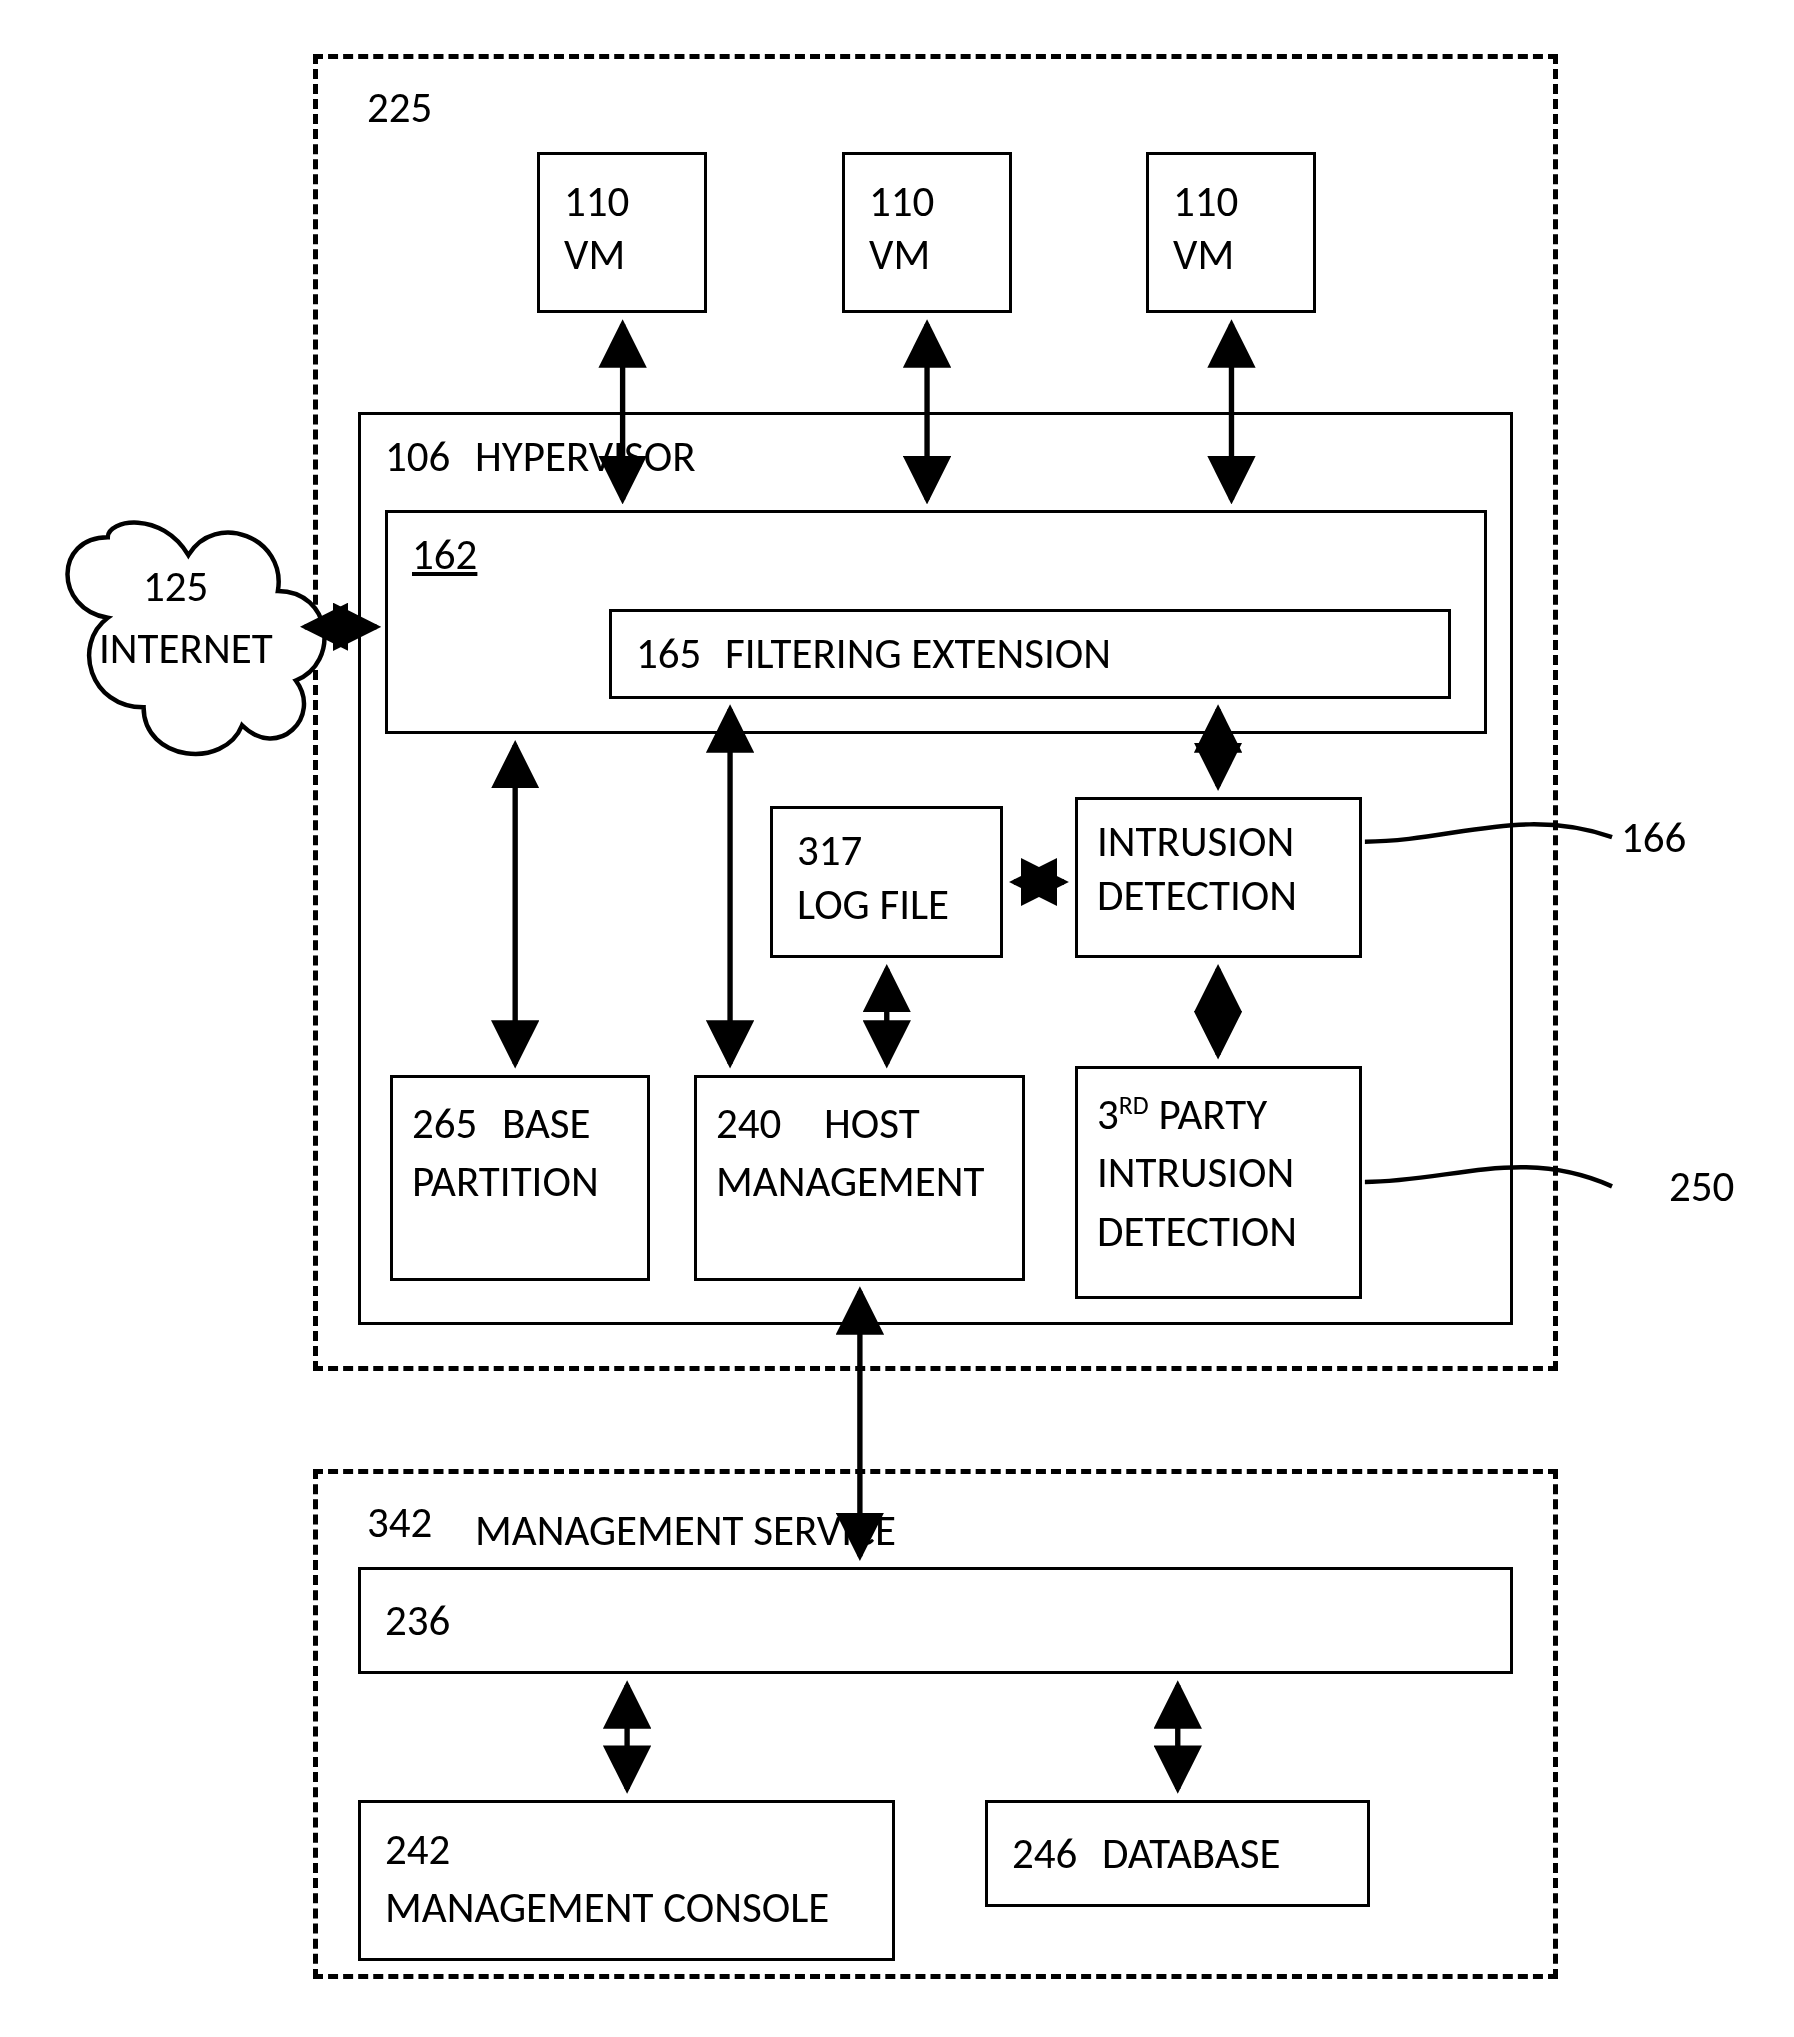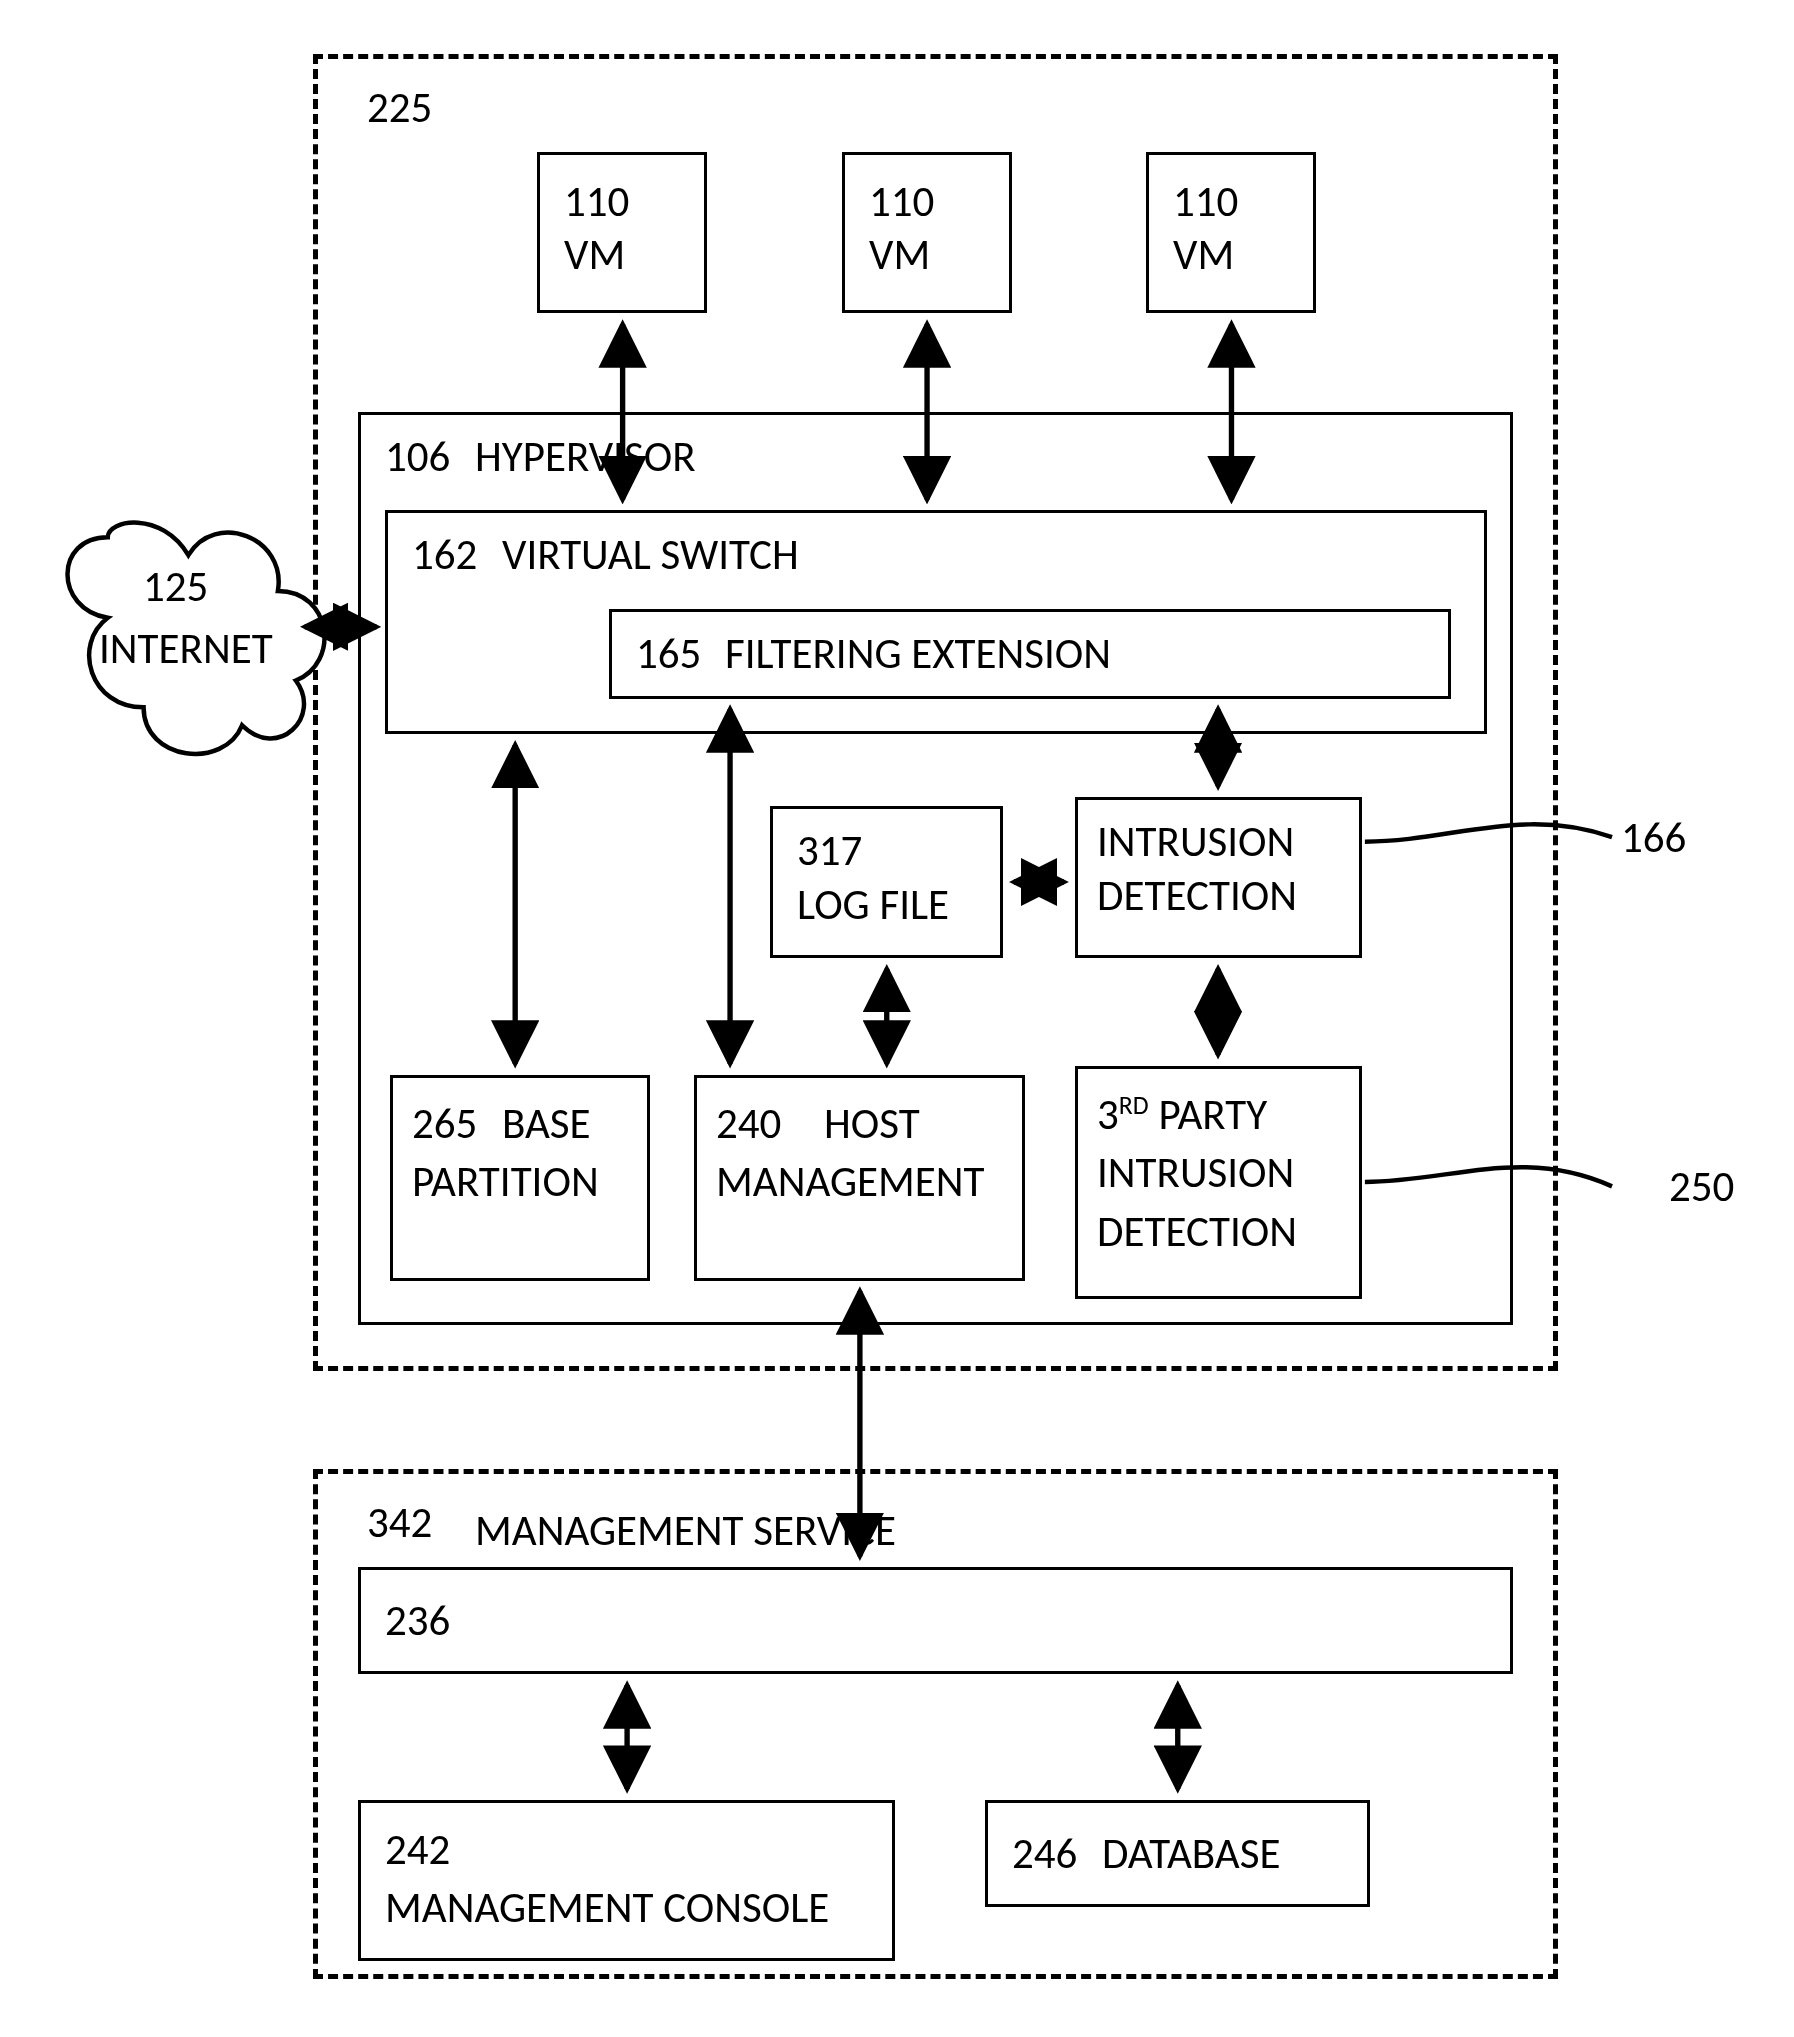--- a/index.html
+++ b/index.html
@@ -56,22 +56,21 @@
 
   <div class="box" style="left:1146px; top:152px; width:170px; height:161px;"></div>
   <div class="label" style="left:1173px; top:175px;">110</div>
   <div class="label" style="left:1173px; top:228px;">VM</div>
 
   <div class="box" style="left:358px; top:412px; width:1155px; height:913px;"></div>
   <div class="label" style="left:385px; top:430px;">106</div>
   <div class="label" style="left:475px; top:430px;">HYPERVISOR</div>
 
   <div class="box" style="left:385px; top:510px; width:1102px; height:224px;"></div>
-  <div class="label" style="left:412px; top:528px;">162</div>
-  <div class="label" style="left:502px; top:528px;">VIRTUAL SWITCH</div>
+  <div class="label" style="left:412px; top:528px;text-decoration:underline;">162</div>
 
   <div class="box" style="left:609px; top:609px; width:842px; height:90px;"></div>
   <div class="label" style="left:636px; top:627px;">165</div>
   <div class="label" style="left:725px; top:627px;">FILTERING EXTENSION</div>
 
   <div class="box" style="left:770px; top:806px; width:233px; height:152px;"></div>
   <div class="label" style="left:797px; top:824px;">317</div>
   <div class="label" style="left:797px; top:878px;">LOG FILE</div>
 
   <div class="box" style="left:1075px; top:797px; width:287px; height:161px;"></div>

